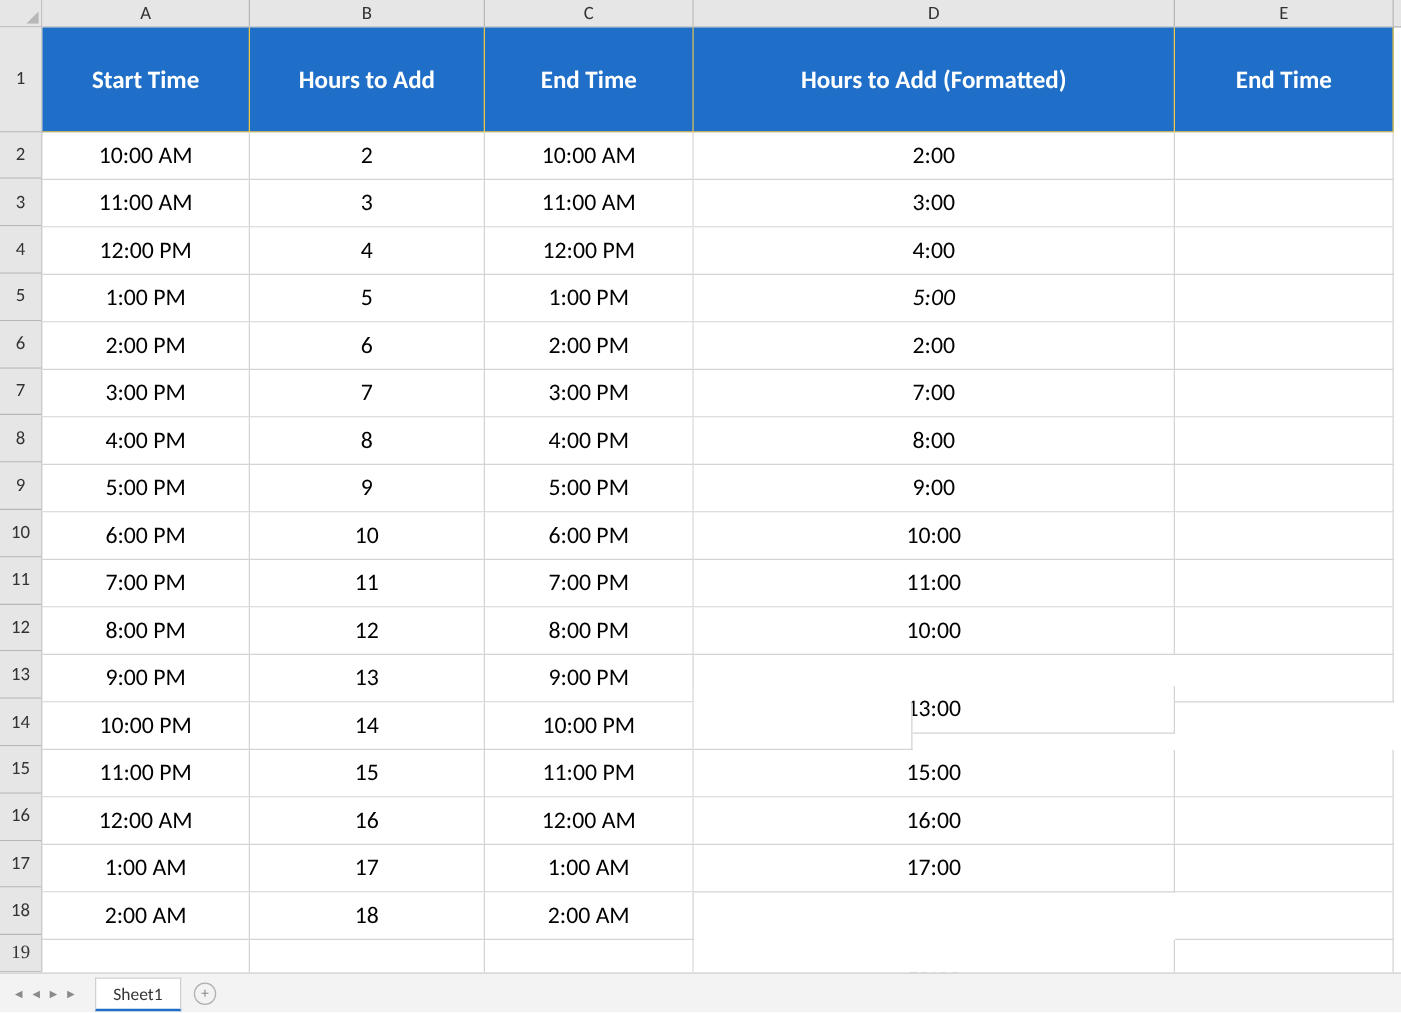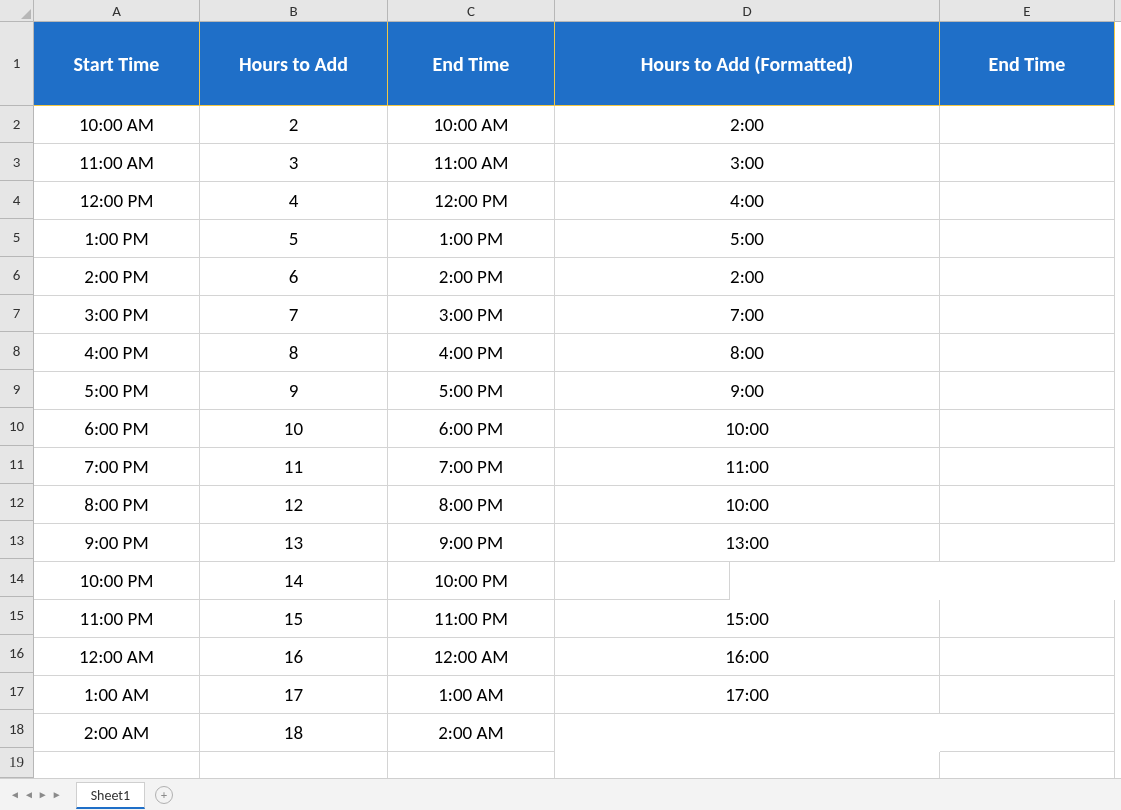--- a/index.html
+++ b/index.html
@@ -207,21 +207,21 @@
           <div class="cell data" style="width: 166px; height: 100%;">12:00 PM</div>
           <div class="cell data" style="width: 188px; height: 100%;">4</div>
           <div class="cell data" style="width: 167px; height: 100%;">12:00 PM</div>
           <div class="cell data" style="width: 385px; height: 100%;">4:00</div>
           <div class="cell data" style="width: 175px; height: 100%;"></div>
         </div>
         <div class="row" style="height: 38px;">
           <div class="cell data" style="width: 166px; height: 100%;">1:00 PM</div>
           <div class="cell data" style="width: 188px; height: 100%;">5</div>
           <div class="cell data" style="width: 167px; height: 100%;">1:00 PM</div>
-          <div class="cell data" style="width: 385px; height: 100%;">5:00</div>
+          <div class="cell data" style="width: 385px; height: 100%; font-style: italic;">5:00</div>
           <div class="cell data" style="width: 175px; height: 100%;"></div>
         </div>
         <div class="row" style="height: 38px;">
           <div class="cell data" style="width: 166px; height: 100%;">2:00 PM</div>
           <div class="cell data" style="width: 188px; height: 100%;">6</div>
           <div class="cell data" style="width: 167px; height: 100%;">2:00 PM</div>
           <div class="cell data" style="width: 385px; height: 100%;">2:00</div>
           <div class="cell data" style="width: 175px; height: 100%;"></div>
         </div>
         <div class="row" style="height: 38px;">
@@ -263,21 +263,21 @@
           <div class="cell data" style="width: 166px; height: 100%;">8:00 PM</div>
           <div class="cell data" style="width: 188px; height: 100%;">12</div>
           <div class="cell data" style="width: 167px; height: 100%;">8:00 PM</div>
           <div class="cell data" style="width: 385px; height: 100%;">10:00</div>
           <div class="cell data" style="width: 175px; height: 100%;"></div>
         </div>
         <div class="row" style="height: 38px;">
           <div class="cell data" style="width: 166px; height: 100%;">9:00 PM</div>
           <div class="cell data" style="width: 188px; height: 100%;">13</div>
           <div class="cell data" style="width: 167px; height: 100%;">9:00 PM</div>
-          <div class="cell data" style="width: 385px; height: 100%;">13:00</div>
+          <div class="cell data" style="width: 385px; height: 100%; margin-top: 25px;">13:00</div>
           <div class="cell data" style="width: 175px; height: 100%;"></div>
         </div>
         <div class="row" style="height: 38px;">
           <div class="cell data" style="width: 166px; height: 100%;">10:00 PM</div>
           <div class="cell data" style="width: 188px; height: 100%;">14</div>
           <div class="cell data" style="width: 167px; height: 100%;">10:00 PM</div>
           <div class="cell data" style="width: 175px; height: 100%;"></div>
         </div>
         <div class="row" style="height: 38px;">
           <div class="cell data" style="width: 166px; height: 100%;">11:00 PM</div>

